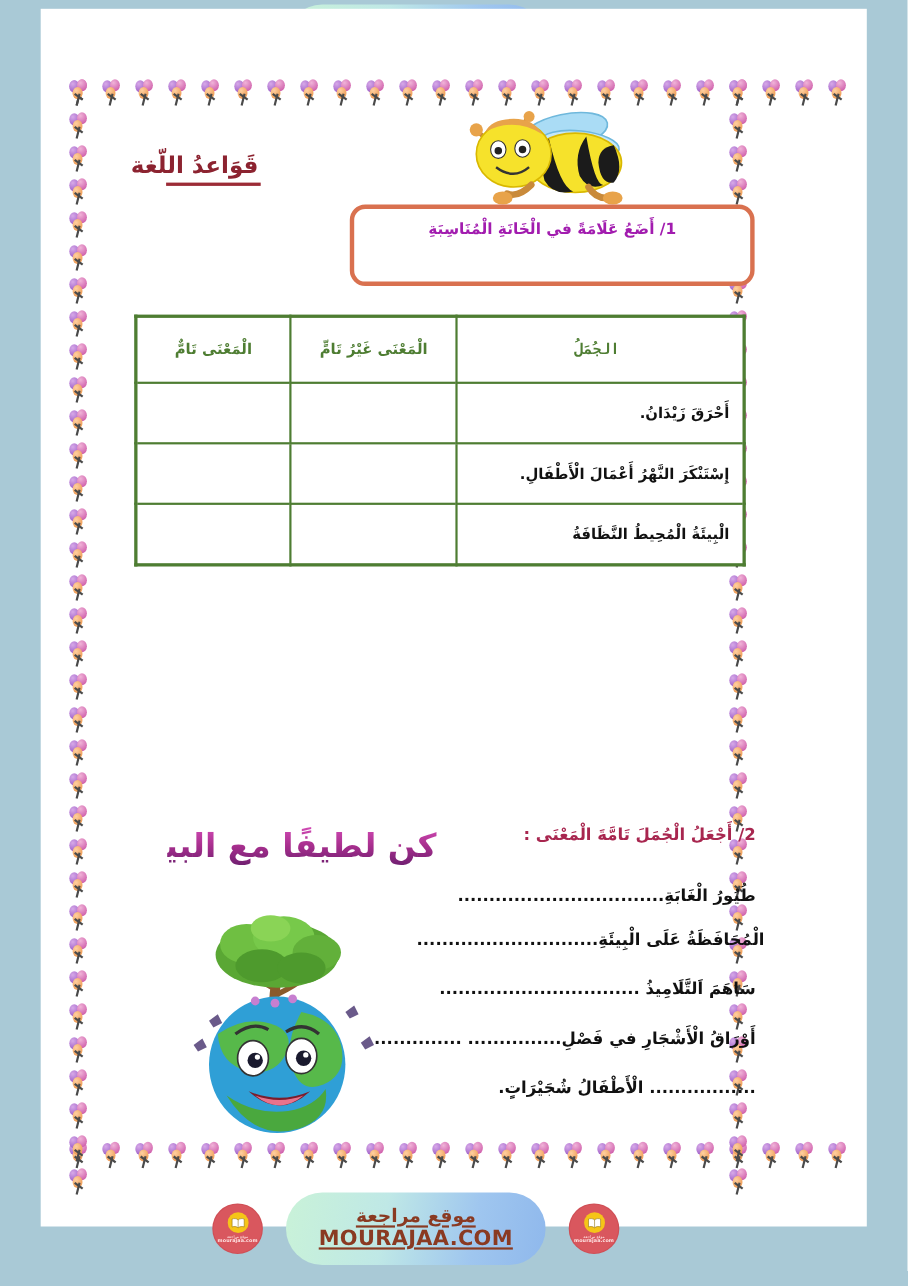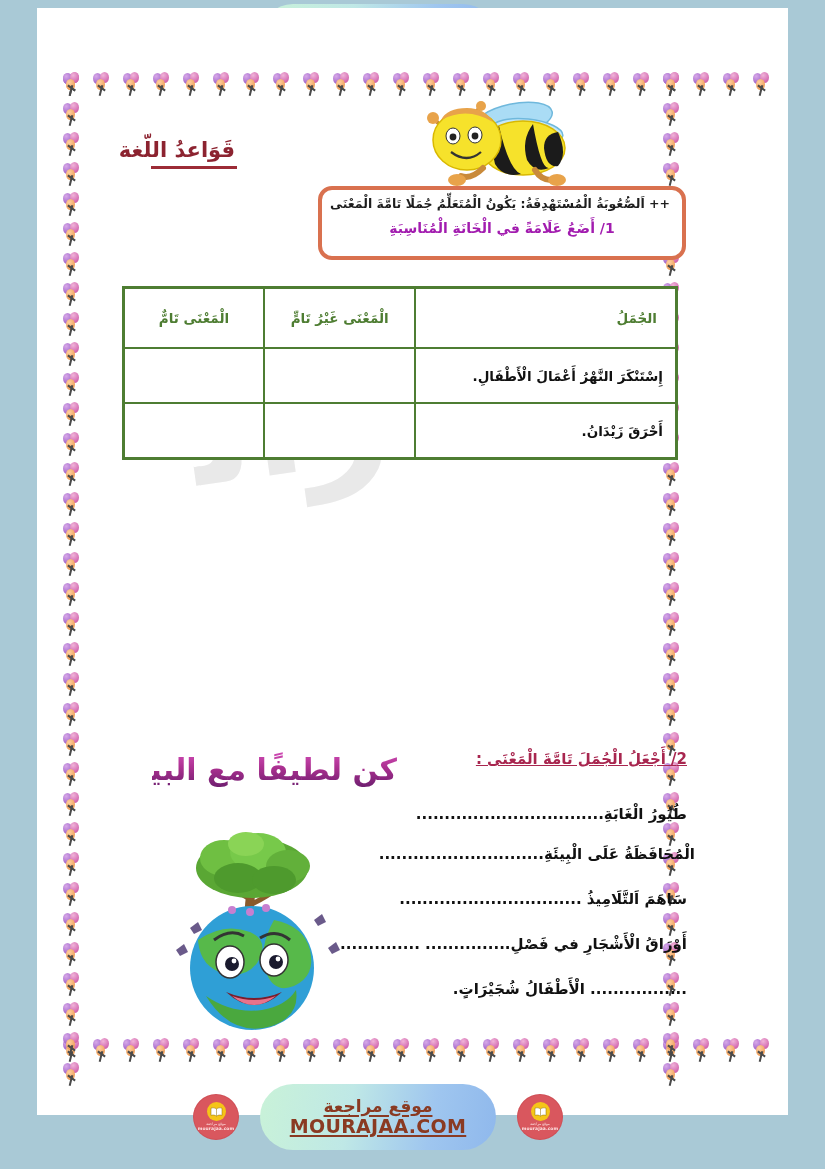--- a/index.html
+++ b/index.html
@@ -114,30 +114,30 @@
     vertical-align:middle;padding:0 12px;
   }
   .tbl tr:first-child td{height:58px;}
   .col-jumal{width:266px;}
   .col-mid{width:145px;}
   .col-end{width:145px;}
   .th-txt{
     font-size:13.5px;font-weight:bold;color:#4e7d32;text-align:center;direction:rtl;
     white-space:nowrap;
   }
-  .th-jumal{text-align:right;padding-right:6px;}
+  .th-jumal{padding-right:6px;font-family:Liberation Mono, monospace;}
   .cell-sent{
     font-size:13.5px;font-weight:bold;color:#111;text-align:right;direction:rtl;
     white-space:nowrap;
   }
 
   
   .ex2-head{
     position:absolute;right:138px;top:750px;direction:rtl;
-    font-size:15px;font-weight:bold;color:#a8264f;white-space:nowrap;text-decoration:underline;
+    font-size:15px;font-weight:bold;color:#a8264f;white-space:nowrap;
   }
   .green-art{
     position:absolute;left:152px;top:752px;width:245px;height:56px;
   }
   .green-art-txt{
     font-size:30px;font-weight:bold;direction:rtl;white-space:nowrap;
     background:linear-gradient(180deg,#d04ab4 0%,#a82f8e 48%,#6f1f70 100%);
     -webkit-background-clip:text;background-clip:text;color:transparent;
     letter-spacing:-1px;
   }
@@ -1033,49 +1033,55 @@
     <circle cx="80" cy="48" r="3.4" fill="#222"></circle>
     <path d="M56 64 q16 12 30 0" stroke="#333" stroke-width="2.2" fill="none"></path>
     <path d="M88 80 q-12 12 -22 8" stroke="#c98a3a" stroke-width="6" fill="none" stroke-linecap="round"></path>
     <ellipse cx="62" cy="92" rx="9" ry="6" fill="#e8a34a"></ellipse>
     <path d="M140 82 q6 10 16 10" stroke="#c98a3a" stroke-width="6" fill="none" stroke-linecap="round"></path>
     <ellipse cx="162" cy="92" rx="9" ry="6" fill="#e8a34a"></ellipse>
   </svg>
 </div>
 
 <div class="obox">
-  <div class="obox-l1">++ اَلصُّعُوبَةُ الْمُسْتَهْدِفَةُ: يَكُونُ الْمُتَعَلِّمُ جُمَلًا تَامَّةَ الْمَعْنَى</div>
   <div class="obox-l2">1/ أَضَعُ عَلَامَةً في الْخَانَةِ الْمُنَاسِبَةِ</div>
 </div>
 
 <div class="watermark">غـزالة</div>
 
 <table class="tbl">
   <tbody id="tblBody">
       <tr>
         <td class="col-jumal">
           <div class="th-txt th-jumal">الجُمَلُ</div>
         </td>
         <td class="col-mid">
           <div class="th-txt">الْمَعْنَى غَيْرُ تَامٍّ</div>
         </td>
         <td class="col-end">
           <div class="th-txt">الْمَعْنَى تَامٌّ</div>
         </td>
       </tr>
       <tr>
         <td class="col-jumal">
+          <div class="cell-sent">أَحْرَقَ زَيْدَانُ.</div>
+        </td>
+        <td class="col-mid"></td>
+        <td class="col-end"></td>
+      </tr>
+      <tr>
+        <td class="col-jumal">
           <div class="cell-sent">إِسْتَنْكَرَ النَّهْرُ أَعْمَالَ الْأَطْفَالِ.</div>
         </td>
         <td class="col-mid"></td>
         <td class="col-end"></td>
       </tr>
       <tr>
         <td class="col-jumal">
-          <div class="cell-sent">أَحْرَقَ زَيْدَانُ.</div>
+          <div class="cell-sent">الْبِيئَةُ الْمُحِيطُ النَّظَافَةُ</div>
         </td>
         <td class="col-mid"></td>
         <td class="col-end"></td>
       </tr>
     </tbody>
 </table>
 
 <div class="ex2-head">2/ أَجْعَلُ الْجُمَلَ تَامَّةَ الْمَعْنَى :</div>
 
 <div class="green-art">

